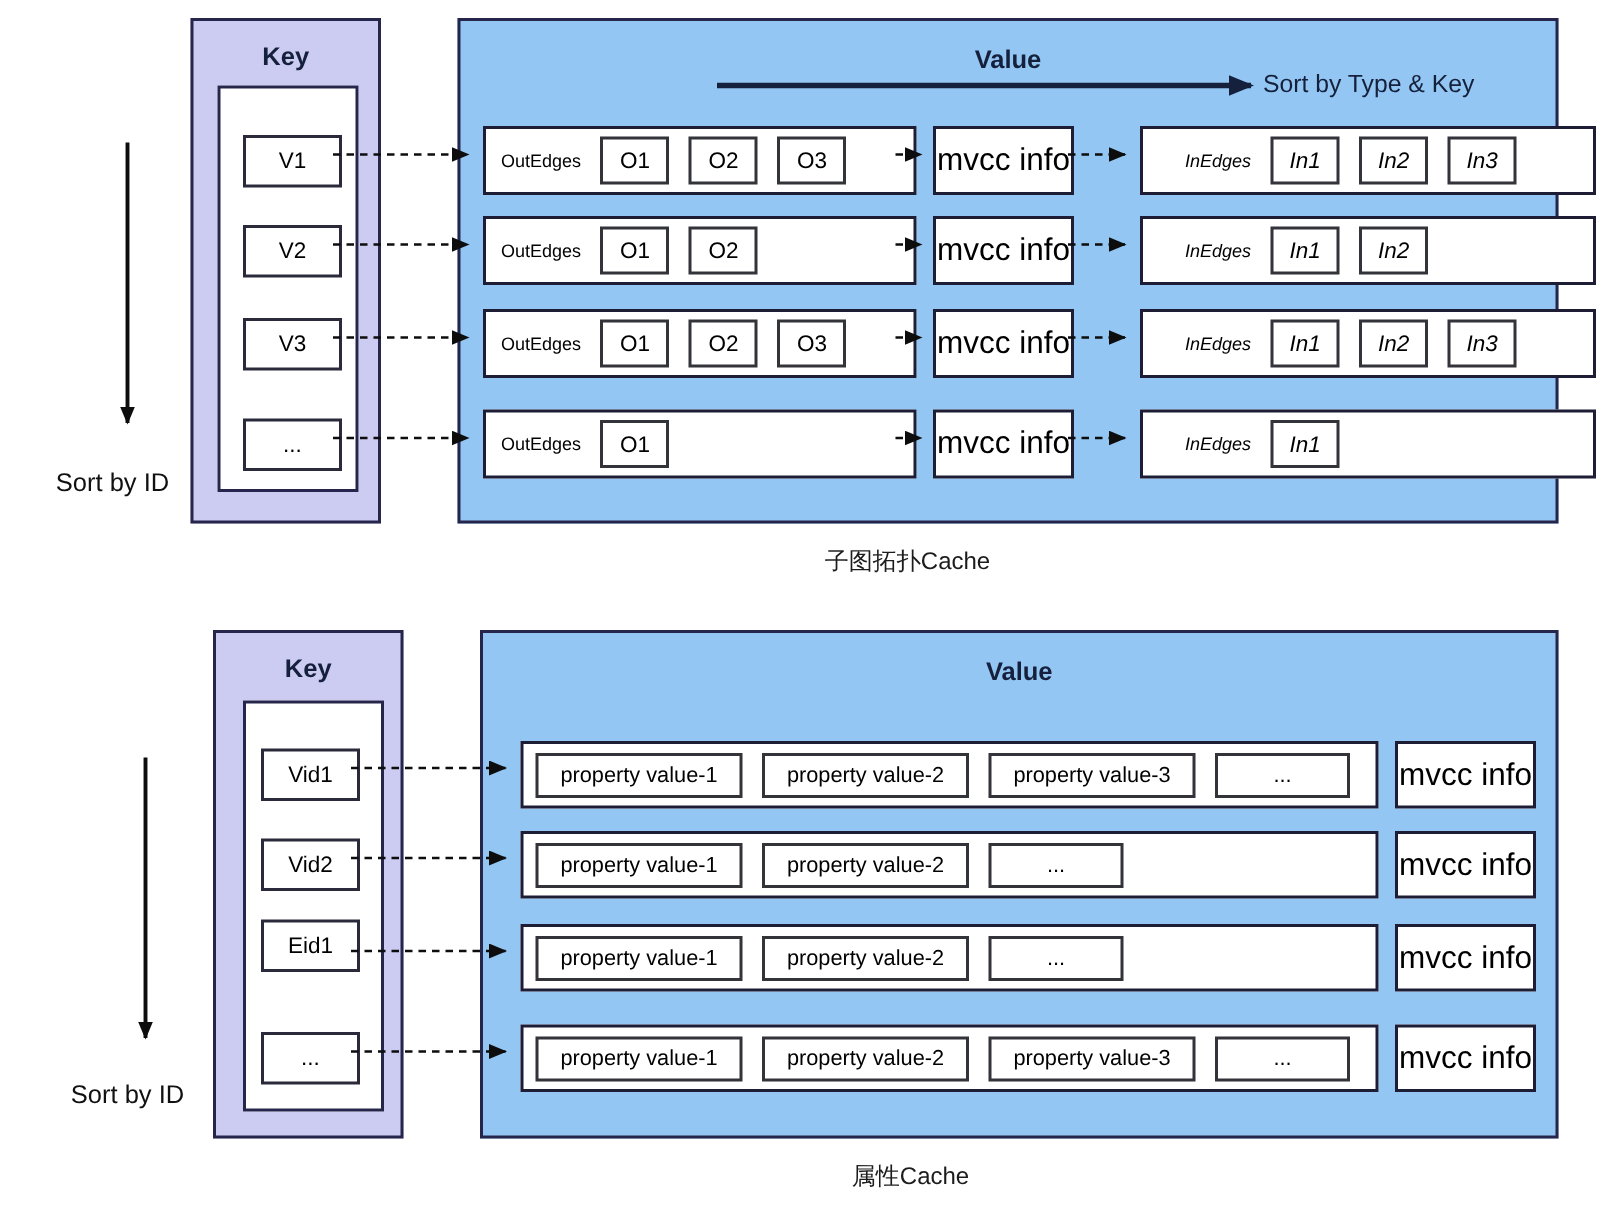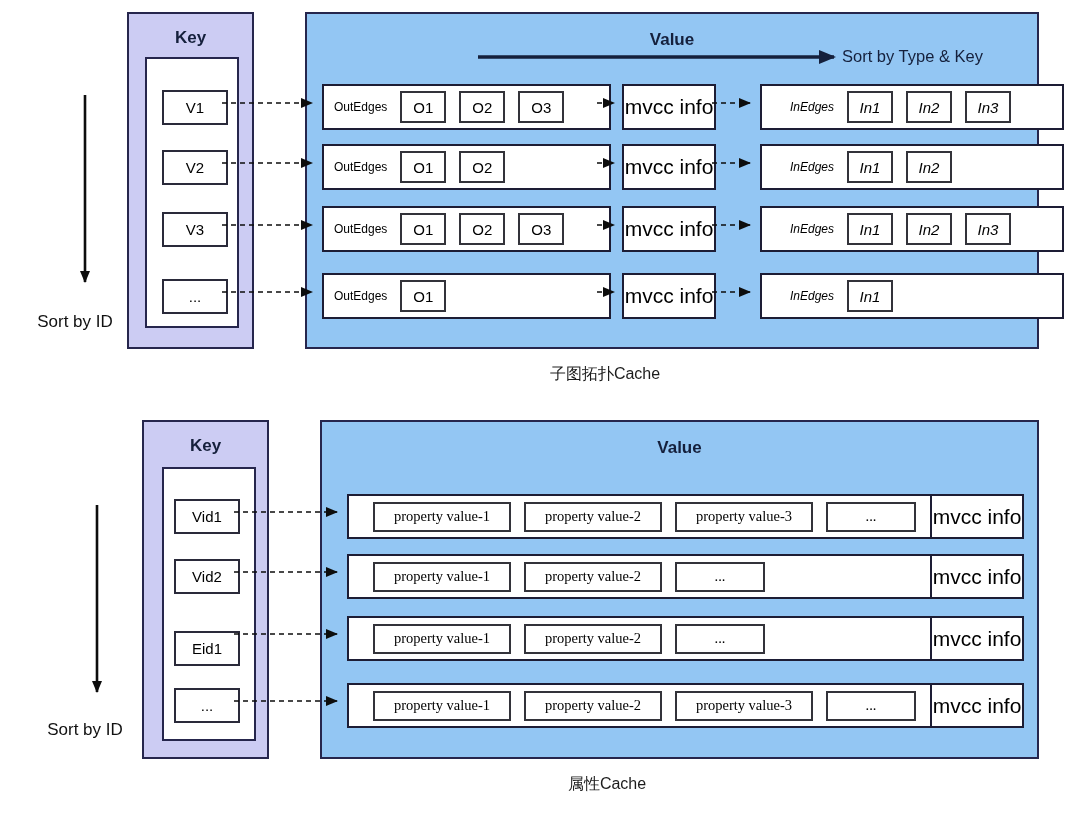--- a/index.html
+++ b/index.html
@@ -25,21 +25,21 @@
   }
   .out-row{height:42px;padding-left:10px;}
   .in-row{height:42px;padding-left:28px;font-style:italic;}
   .rlabel{font-size:12px;color:#000000;white-space:nowrap;}
   .cell{
     border:2px solid #33333a;background:#fff;height:32px;min-width:46px;
     display:flex;align-items:center;justify-content:center;font-size:15px;color:#000;
     padding:0 4px;box-sizing:border-box;text-align:right;
   }
   .mvcc{height:42px;justify-content:center;font-size:21px;color:#000;}
-  .prop-row{height:41px;padding-left:24px;font-family:Liberation Serif, serif;}
+  .prop-row{height:41px;padding-left:8px;}
   .pcell{
     border:2px solid #33333a;background:#fff;height:30px;width:138px;
     display:flex;align-items:center;justify-content:center;font-size:14.5px;color:#000;
     box-sizing:border-box;white-space:nowrap;
   }
   .pcell.dots{width:90px;}
   .mvcc-b{height:41px;}
   .sort-id{
     position:absolute;width:110px;text-align:center;font-size:17px;color:#111;
   }
@@ -130,21 +130,21 @@
 <div class="sort-note" style="left:830px;top:47px;margin-left:12px;">Sort by Type &amp; Key</div>
 <div class="caption" style="left:305px;top:364px;">子图拓扑Cache</div>
 
 <div class="sort-id" style="left:30px;top:720px;">Sort by ID</div>
 
 <div class="panel key-panel" style="left:142px;top:420px;width:123px;height:335px;">
   <div class="panel-title" style="top:14px;">Key</div>
   <div class="key-inner" style="left:18px;top:45px;width:90px;height:270px;"></div>
   <div class="kcell" style="left:30px;top:77px;">Vid1</div>
   <div class="kcell" style="left:30px;top:137px;">Vid2</div>
-  <div class="kcell" style="left:30px;top:209px;">Eid1</div>
+  <div class="kcell" style="left:30px;top:191px;">Eid1</div>
   <div class="kcell" style="left:30px;top:266px;">...</div>
 </div>
 
 <div class="panel value-panel" style="left:320px;top:420px;width:715px;height:335px;">
   <div class="panel-title" style="top:16px;">Value</div>
 
   <div class="vrow prop-row" style="left:25px;top:72px;width:560px;">
     <span class="pcell">property value-1</span>
     <span class="pcell">property value-2</span>
     <span class="pcell">property value-3</span>

